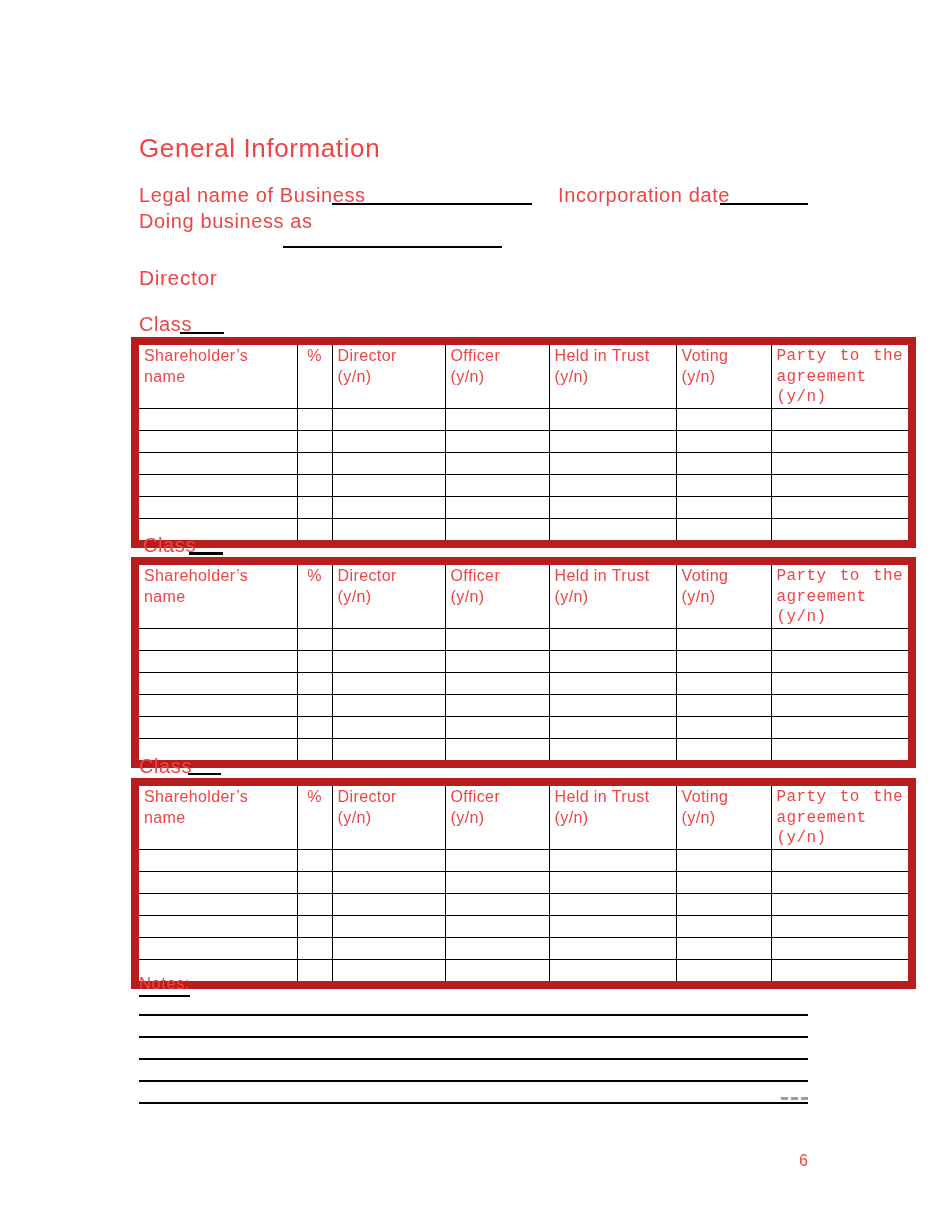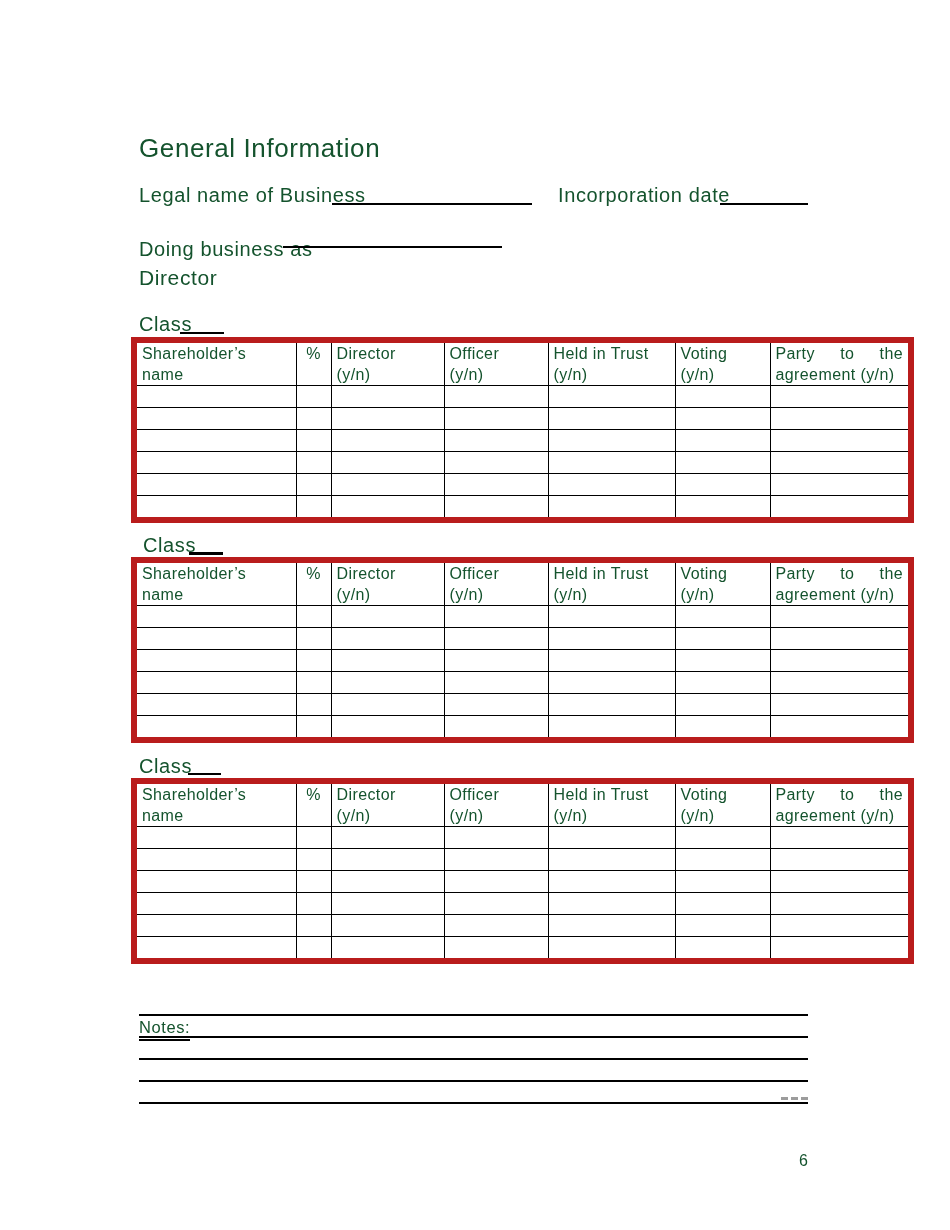--- a/index.html
+++ b/index.html
@@ -1,51 +1,51 @@
 <!DOCTYPE html>
 <html><head>
 <meta charset="utf-8">
 <style>
   html,body{margin:0;padding:0;background:#fff;}
   .page{
     position:relative;width:950px;height:1230px;background:#ffffff;
-    font-family:"Liberation Sans",sans-serif;color:#14532d;overflow:hidden;
+    font-family:"Liberation Sans",sans-serif;color:#ef4444;overflow:hidden;
   }
   .title{
     position:absolute;left:139px;top:133px;font-size:26px;letter-spacing:0.6px;white-space:nowrap;
   }
   .heading{
     position:absolute;left:139px;top:266px;font-size:21px;letter-spacing:0.6px;white-space:nowrap;
   }
   .lbl{
     position:absolute;font-size:20px;letter-spacing:0.6px;white-space:nowrap;
   }
   .blank{
     position:absolute;height:2px;background:#000;
   }
   .blank.thin{height:1.5px;}
   .blank.thick{height:3px;}
   table.shareholders{
     position:absolute;left:131px;width:777px;border-collapse:collapse;table-layout:fixed;
-    border:6px solid #b91c1c;font-size:16px;letter-spacing:0.4px;
+    border:8px solid #b91c1c;font-size:16px;letter-spacing:0.4px;
   }
   table.shareholders th,
   table.shareholders td{
     border:1px solid #000;padding:0 5px;vertical-align:top;
   }
   table.shareholders th{
     font-weight:normal;text-align:left;white-space:pre-line;
     line-height:20.5px;height:40px;padding-top:1px;
   }
   table.shareholders th.ctr{text-align:center;}
-  table.shareholders th.just{white-space:normal;text-align:justify;}
+  table.shareholders th.just{white-space:normal;text-align:justify;font-family:Liberation Mono, monospace;}
   table.shareholders td{height:21px;}
   .notes-heading{
     position:absolute;left:139px;top:974px;font-size:16.5px;letter-spacing:0.6px;
-    border-bottom:2px solid #000;padding-bottom:2px;white-space:nowrap;margin-top:44px;
+    border-bottom:2px solid #000;padding-bottom:2px;white-space:nowrap;
   }
   .notes-lines{
     position:absolute;left:139px;top:1014px;width:669px;
   }
   .note-line{
     display:block;width:669px;height:2px;background:#000;margin-bottom:20px;
   }
   .stray-mark{
     position:absolute;left:781px;top:1097px;width:29px;height:3px;
     background:repeating-linear-gradient(90deg,#9c9c9c 0 7px,#ffffff 7px 10px);
@@ -60,21 +60,21 @@
 <div class="page">
 
   <div class="title">General Information</div>
 
   <span class="lbl" style="left:139px;top:184px">Legal name of Business</span>
   <span class="blank" style="left:332px;top:203px;width:200px"></span>
 
   <span class="lbl" style="left:558px;top:184px">Incorporation date</span>
   <span class="blank" style="left:720px;top:203px;width:88px"></span>
 
-  <span class="lbl" style="left:139px;top:238px">Doing business as</span>
+  <span class="lbl" style="left:139px;top:210px">Doing business as</span>
   <span class="blank thin" style="left:283px;top:246px;width:219px"></span>
 
   <div class="heading">Director</div>
 
   <span class="lbl" style="left:139px;top:313px">Class</span>
   <span class="blank thin" style="left:180px;top:332px;width:44px"></span>
   <table class="shareholders" style="top:337px">
     <colgroup>
       <col style="width:162px">
         <col style="width:35px">

